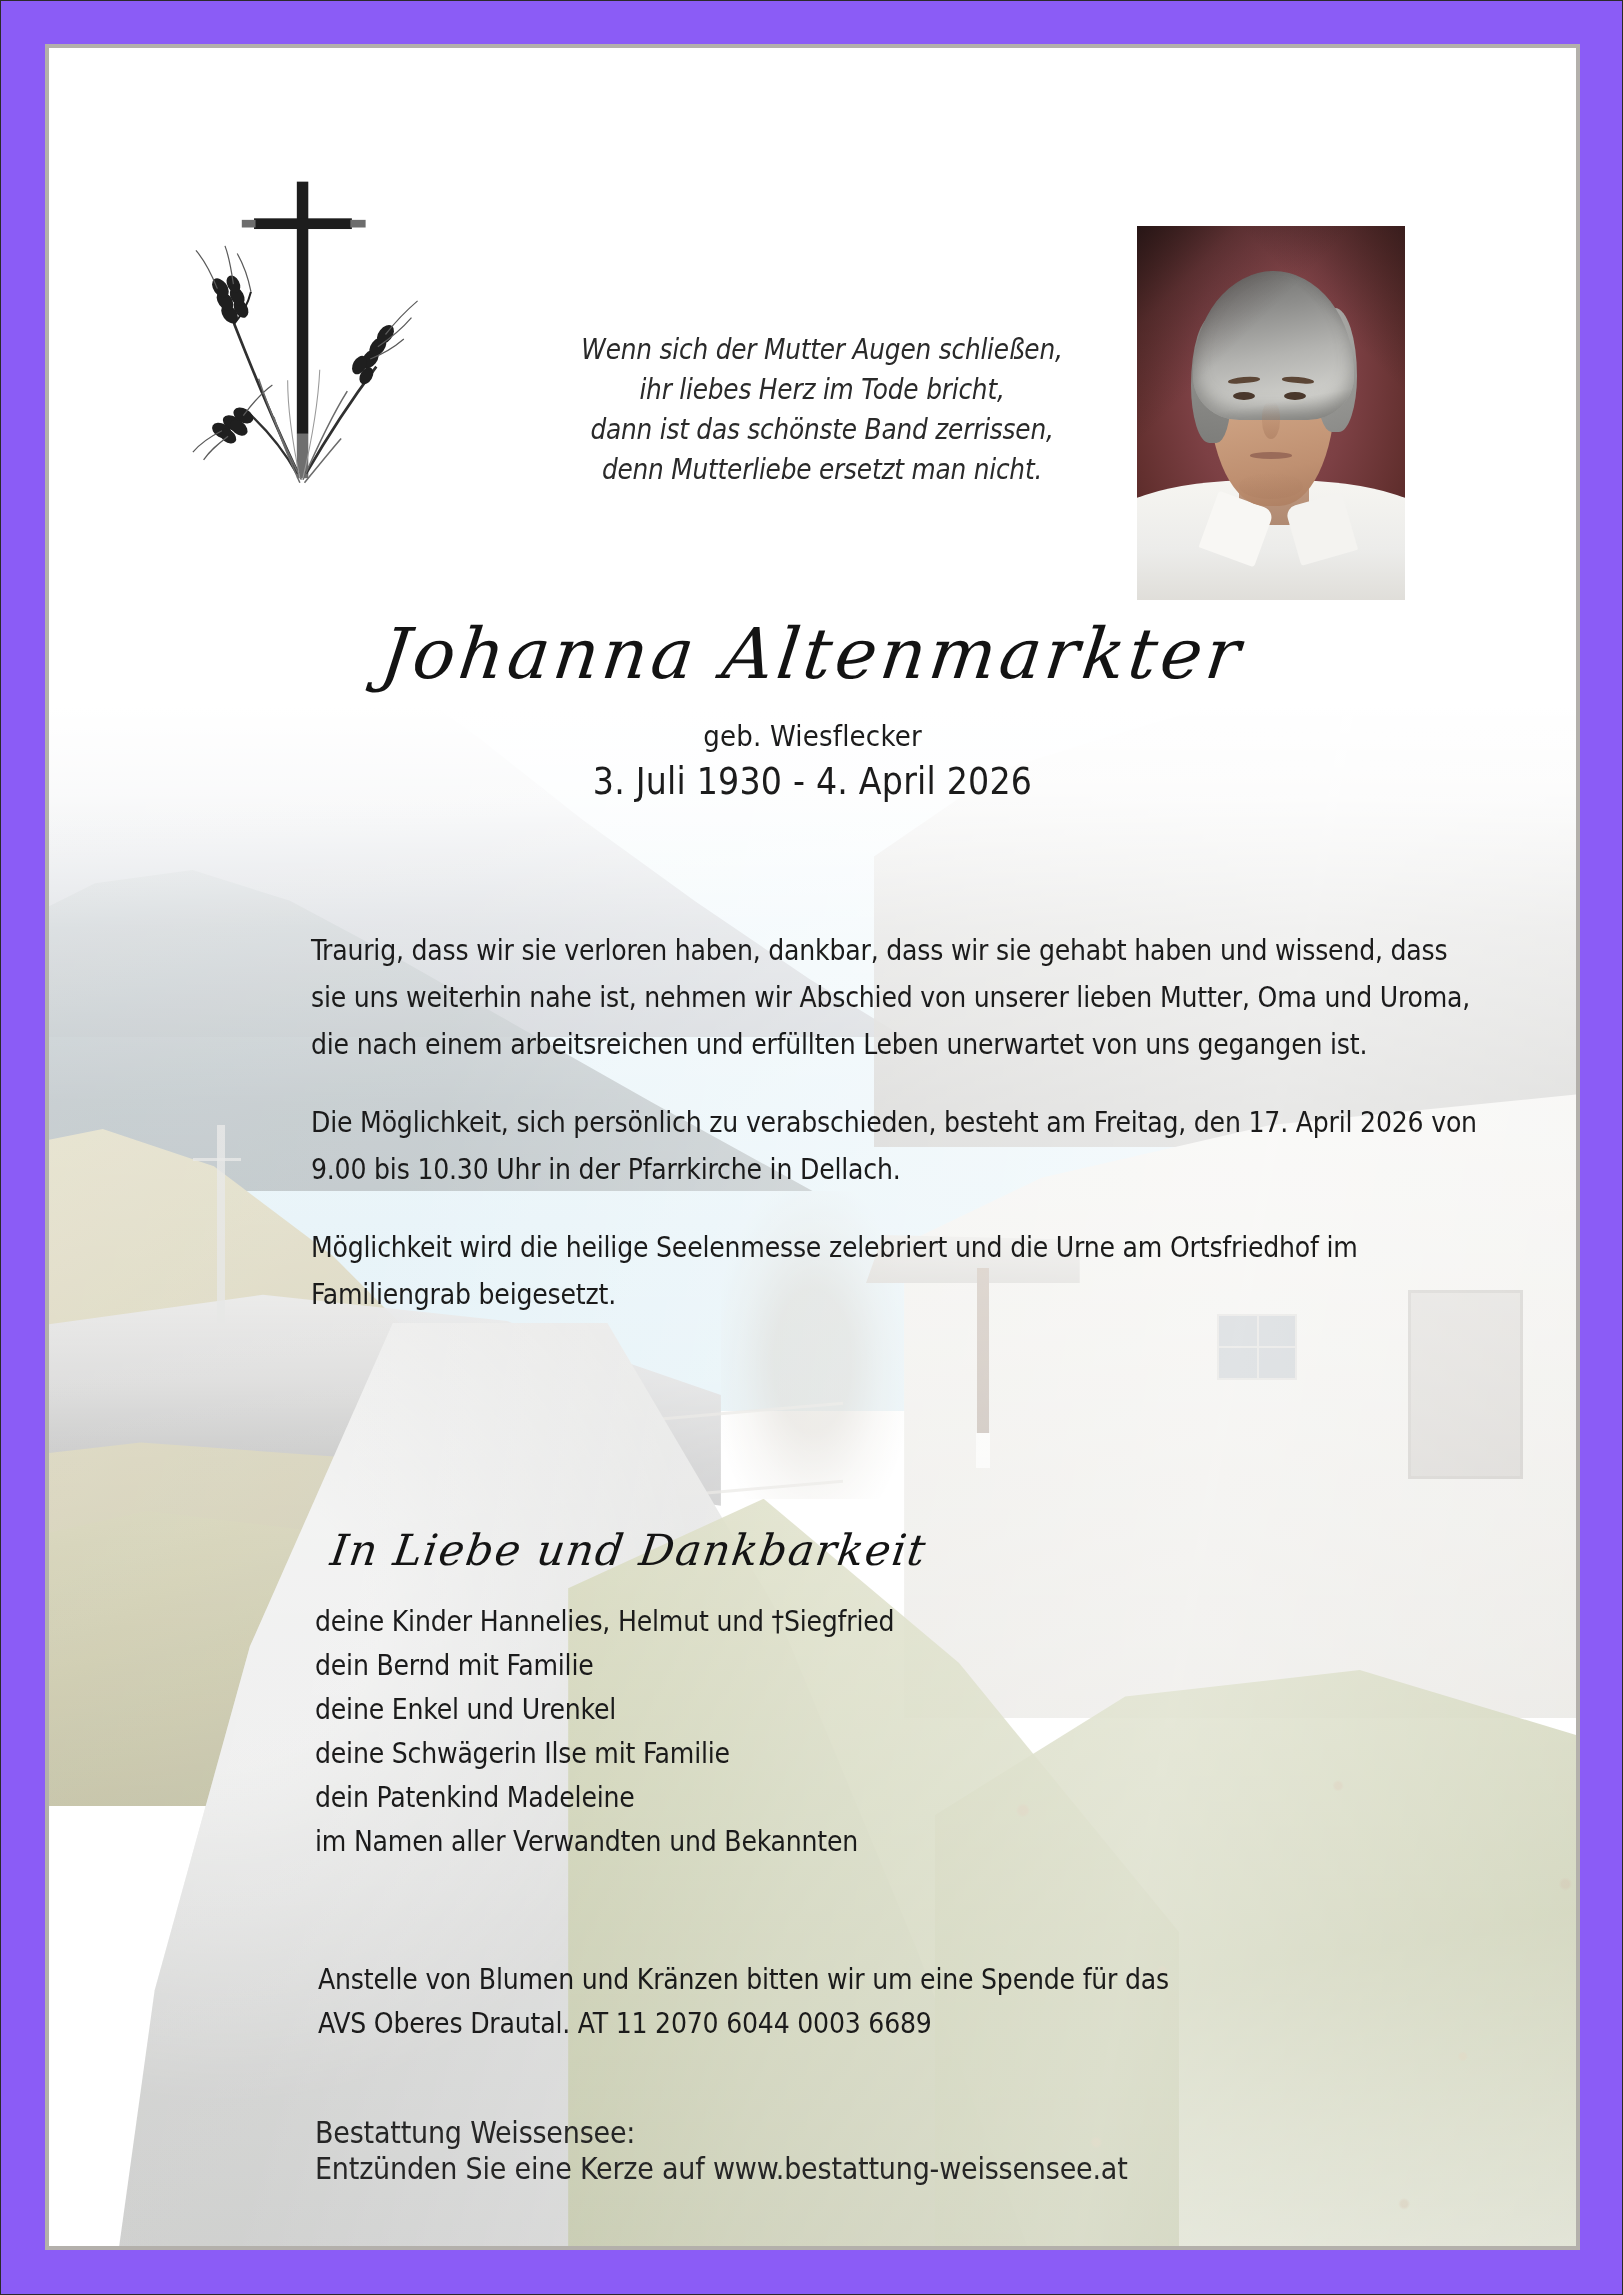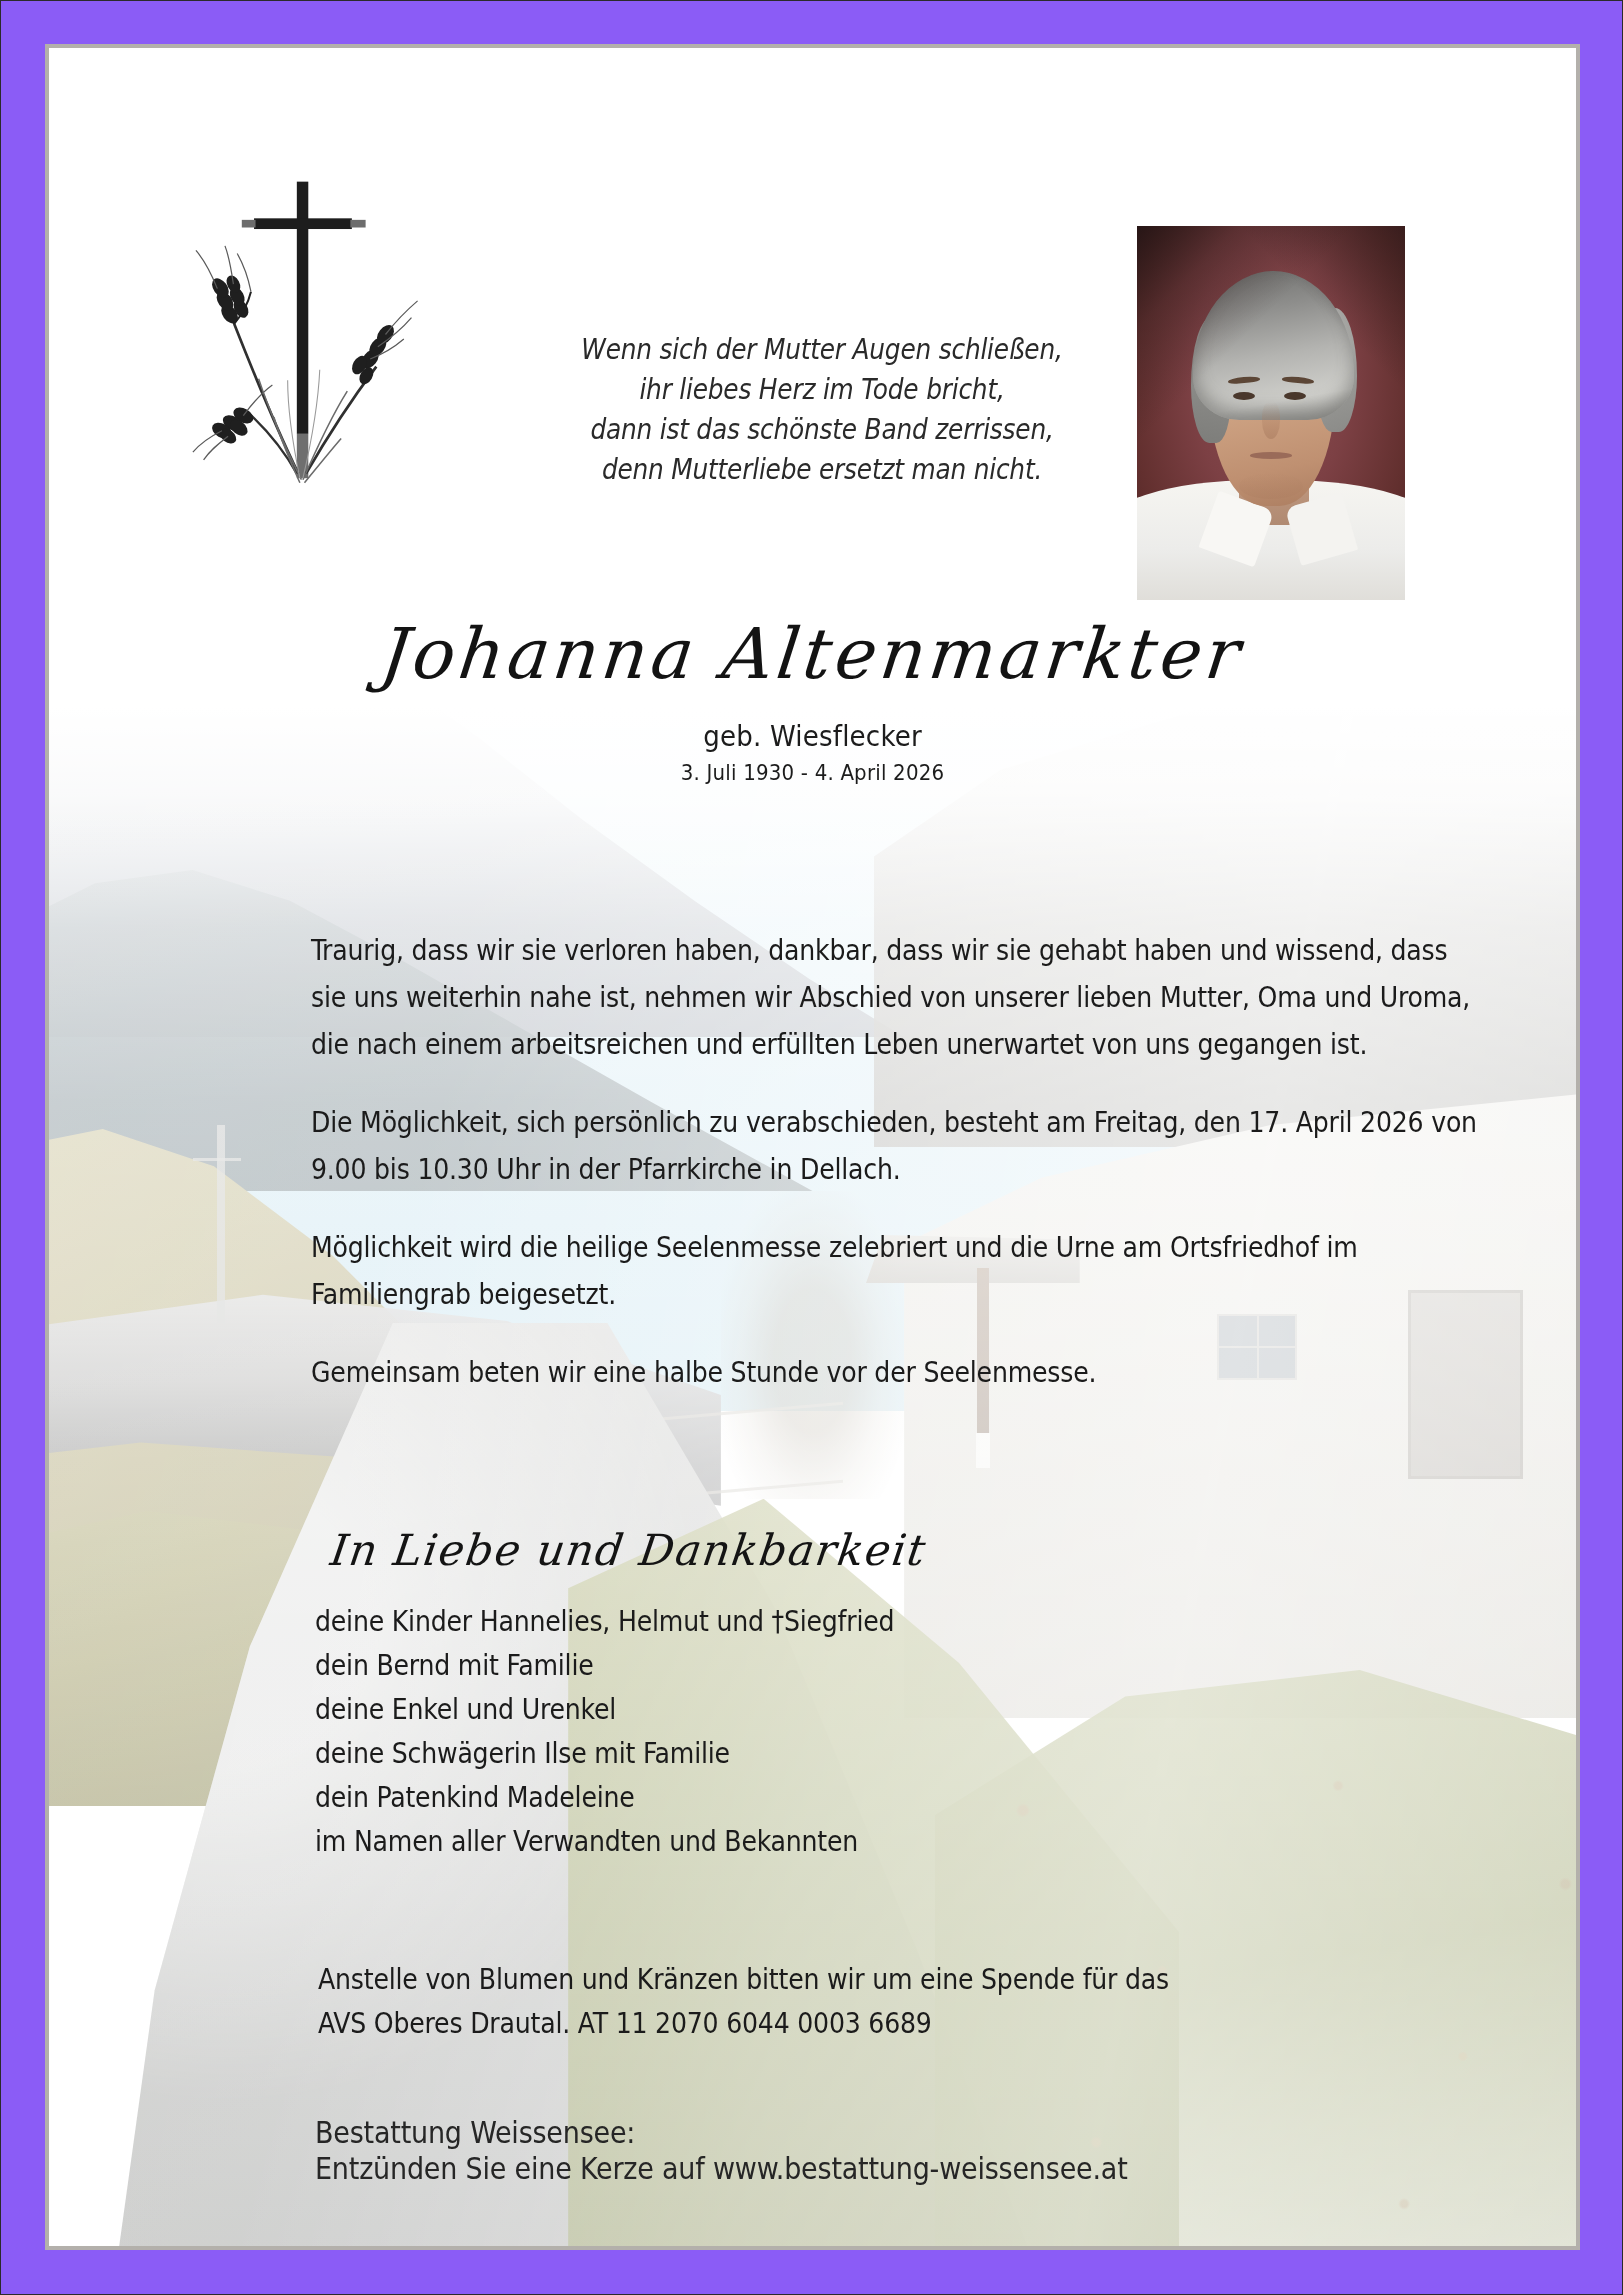--- a/index.html
+++ b/index.html
@@ -327,21 +327,21 @@
   .maiden{
     position:absolute;left:0;right:0;top:671px;
     text-align:center;
     font-family:"DejaVu Sans Condensed","Liberation Sans",sans-serif;
     font-size:29px;color:#1c1c1c;letter-spacing:0.2px;
   }
   .dates{
     position:absolute;left:0;right:0;top:712px;
     text-align:center;
     font-family:"DejaVu Sans Condensed","Liberation Sans",sans-serif;
-    font-size:22px;color:#1c1c1c;letter-spacing:0.2px;
+    font-size:37px;color:#1c1c1c;letter-spacing:0.2px;
   }
 
   
   .body-text{
     position:absolute;left:262px;top:879px;width:1179px;
     font-family:"DejaVu Sans Condensed","Liberation Sans",sans-serif;
     font-size:28px;
     line-height:47px;
     color:#1b1b1b;
     letter-spacing:-0.2px;
@@ -525,21 +525,20 @@
       </div>
 
       <div class="name">Johanna  Altenmarkter</div>
       <div class="maiden">geb. Wiesflecker</div>
       <div class="dates">3. Juli 1930 - 4. April 2026</div>
 
       <div class="body-text">
         <p>Traurig, dass wir sie verloren haben, dankbar, dass wir sie gehabt haben und wissend, dass sie uns weiterhin nahe ist, nehmen wir Abschied von unserer lieben Mutter, Oma und Uroma, die  nach einem arbeitsreichen und erfüllten Leben unerwartet von uns gegangen ist.</p>
         <p>Die Möglichkeit, sich persönlich zu verabschieden, besteht am Freitag, den  17. April 2026 von 9.00 bis 10.30 Uhr in der Pfarrkirche in Dellach.</p>
         <p>Möglichkeit wird die heilige Seelenmesse zelebriert und die Urne am Ortsfriedhof im Familiengrab beigesetzt.</p>
-        <p>Gemeinsam beten wir eine halbe Stunde vor der Seelenmesse.</p>
       </div>
 
       <div class="thanks-head">In Liebe und Dankbarkeit</div>
 
       <div class="family-list">
         <div>deine Kinder Hannelies, Helmut und †Siegfried</div>
         <div>dein Bernd mit Familie</div>
         <div>deine Enkel und Urenkel</div>
         <div>deine Schwägerin Ilse mit Familie</div>
         <div>dein Patenkind Madeleine</div>

